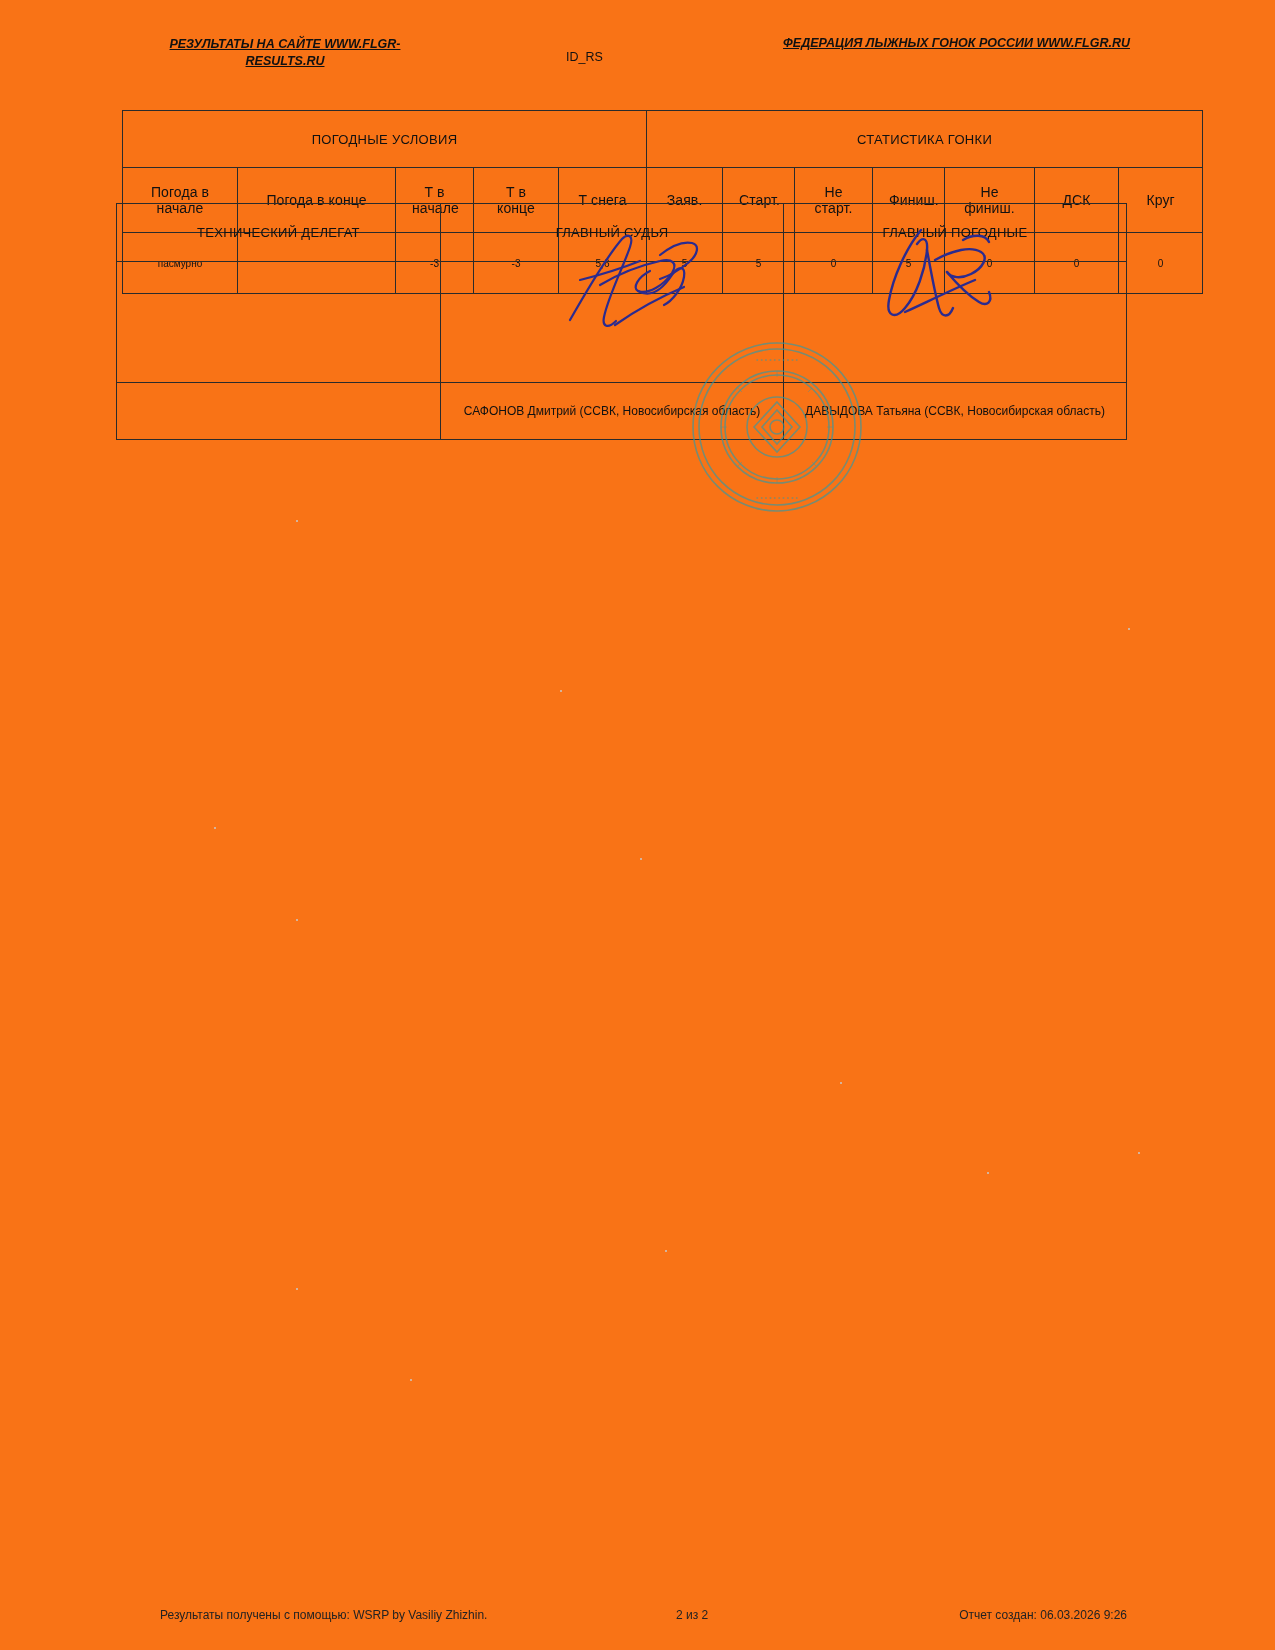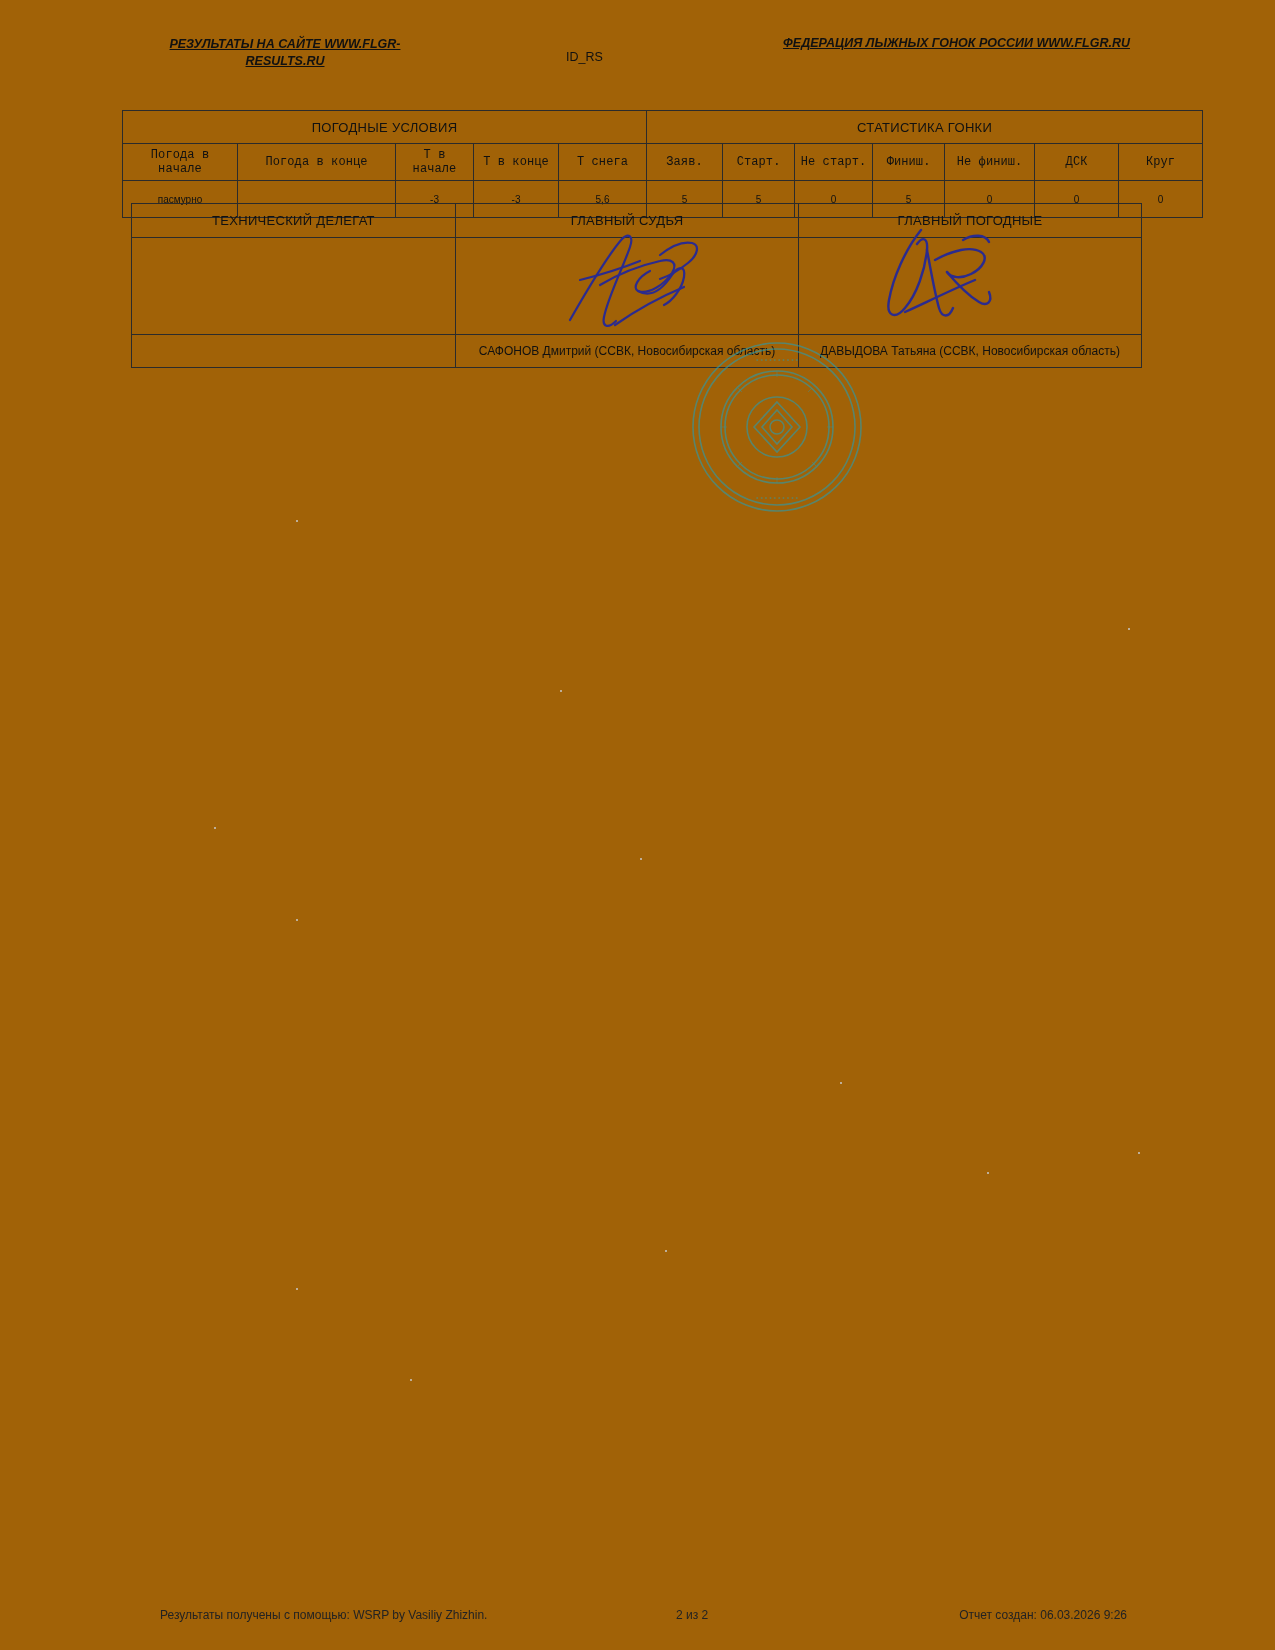--- a/index.html
+++ b/index.html
@@ -11,21 +11,21 @@
     width: 1275px;
     height: 1650px;
     position: relative;
     font-family: "Liberation Sans", sans-serif;
     color: #1a1a1a;
     overflow: hidden;
   }
   .page {
     position: absolute;
     inset: 0;
-    background: #a16207;
+    background: #f97316;
   }
 
   
   .hdr-left {
     position: absolute;
     left: 150px;
     top: 36px;
     width: 270px;
     text-align: center;
     font-style: italic;
@@ -56,51 +56,50 @@
 
   
   table.grid {
     position: absolute;
     border-collapse: collapse;
     table-layout: fixed;
   }
   table.grid td, table.grid th {
     border: 1px solid #2b2b2b;
     font-weight: normal;
-    padding: 4px;
+    padding: 16px;
     text-align: center;
     vertical-align: middle;
     color: #111;
   }
   .t-title {
     font-size: 13px;
     letter-spacing: .3px;
     height: 24px;
   }
   .t-head {
-    font-size: 12px;
+    font-size: 14px;
     height: 22px;
     letter-spacing: .1px;
-    font-family: Liberation Mono, monospace;
   }
   .t-cell {
     font-size: 10px;
     height: 28px;
   }
 
   
   #weather-stats {
     left: 122px;
     top: 110px;
     width: 1010px;
   }
 
   
   #officials {
-    left: 131px;
+    left: 116px;
     top: 203px;
     width: 1010px;
     border-radius: 9px;
   }
   #officials .off-title {
     font-size: 13px;
     height: 25px;
     letter-spacing: .3px;
   }
   #officials .off-sign {

